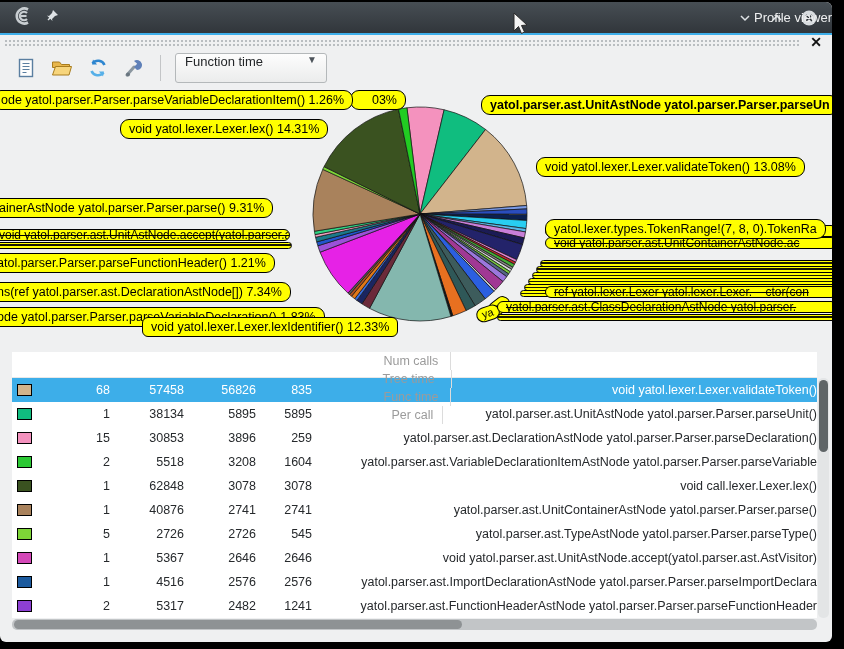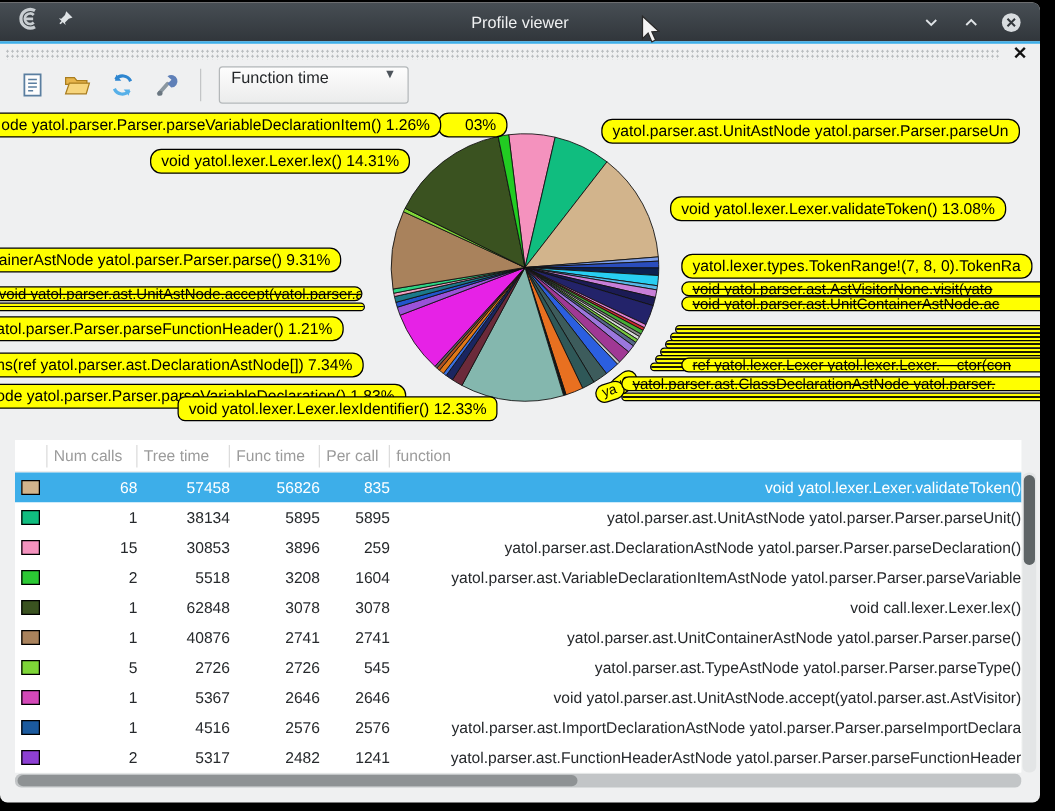--- a/index.html
+++ b/index.html
@@ -5,21 +5,21 @@
   * { margin:0; padding:0; box-sizing:border-box; }
   html,body { width:844px; height:649px; background:#000; overflow:hidden;
               font-family:"Liberation Sans", sans-serif; }
   .window { position:absolute; left:0; top:2px; width:832px; height:640px;
             background:#eff0f1; border-radius:0 6px 6px 6px; overflow:hidden; }
   
   .titlebar { position:absolute; left:0; top:0; width:100%; height:31px;
               background:linear-gradient(#474e54,#31363b);
               display:flex; align-items:center; }
   .tb-left { display:flex; align-items:center; gap:10px; padding-left:12px; }
-  .tb-title { position:absolute; left:0; right:0; text-align:center;
+  .tb-title { position:absolute; left:0; right:0; text-align:right;
               color:#eff0f1; font-size:13px; pointer-events:none; }
   .tb-right { margin-left:auto; display:flex; align-items:center; gap:14px; padding-right:14px; }
   .tb-btn { width:18px; height:18px; display:flex; align-items:center; justify-content:center; }
   .accent-line { position:absolute; left:0; top:31px; width:100%; height:2px; background:#3daee9; }
   .cursor { position:absolute; left:512px; top:10px; z-index:99; }
   
   .dock-strip { position:absolute; left:4px; top:37px; width:796px; height:9px;
                 background-image:radial-gradient(#b9bdc0 1px, transparent 1.1px);
                 background-size:4px 4px; }
   .dock-close { position:absolute; top:32px; right:8px; width:16px; height:16px;
@@ -45,21 +45,21 @@
   .callout.crush { height:12px; line-height:11px; font-size:12px; padding:0 8px;
                    text-decoration:line-through; border-radius:7px; }
   .callout.strip { height:7px; padding:0; border-radius:6px;
                    background:repeating-linear-gradient(180deg,#ffff00 0 1.5px,#191900 1.5px 3px,#ffff00 3px 7px); }
   .callout.stub { height:15px; line-height:12px; font-size:11px; padding:0 5px;
                   border-radius:8px; }
   
   .table { position:absolute; left:12px; top:350px; width:805px; height:266px;
            background:#fff; font-size:12.5px; color:#26292c; }
   .thead { display:flex; height:26px; align-items:center; background:#fff;
-           border-bottom:1px solid #e8e8e8; color:#9b9b9b; }
+           border-bottom:1px solid #e8e8e8; color:#9b9b9b;flex-direction:column; }
   .th { padding-left:5px; border-right:1px solid #dcdcdc; height:18px; line-height:18px; }
   .th:last-child { border-right:none; }
   .tr { display:flex; height:24px; align-items:center; background:#fff; }
   .tr.sel { background:#3daee9; color:#fff; }
   .c-swatch { width:26px; display:flex; align-items:center; justify-content:flex-start;
               padding-left:5px; }
   .c-num { width:72px; } .c-tree { width:74px; } .c-func { width:72px; }
   .c-per { width:56px; }
   .c-fn { flex:1; overflow:hidden; white-space:nowrap; }
   .td { padding-left:5px; white-space:nowrap; overflow:hidden;text-align:right; }
@@ -203,21 +203,21 @@
         <path d="M108,108 L3.00,128.58 A107,107 0 0 1 2.40,125.23 Z" fill="#2fd584" stroke="#111" stroke-width="0.7"></path>
         <path d="M108,108 L2.40,125.23 A107,107 0 0 1 10.75,63.38 Z" fill="#a9825c" stroke="#111" stroke-width="0.7"></path>
         <path d="M108,108 L10.75,63.38 A107,107 0 0 1 12.06,60.62 Z" fill="#7ed637" stroke="#111" stroke-width="0.7"></path>
         <path d="M108,108 L12.06,60.62 A107,107 0 0 1 86.50,3.18 Z" fill="#3a5220" stroke="#111" stroke-width="0.7"></path>
         <path d="M108,108 L86.50,3.18 A107,107 0 0 1 94.96,1.80 Z" fill="#22cc22" stroke="#111" stroke-width="0.7"></path>
       </svg>
     <div id="callouts">
         <div class="callout right" style="left: 350px; top: 4px; width: 56px;">03%</div>
         <div class="callout" style="left: -8px; top: 4px;">ode yatol.parser.Parser.parseVariableDeclarationItem() 1.26%</div>
         <div class="callout" style="left: 120px; top: 33px;">void yatol.lexer.Lexer.lex() 14.31%</div>
-        <div class="callout" style="left: 481px; top: 9px;">yatol.parser.ast.UnitAstNode yatol.parser.Parser.parseUn</div>
+        <div class="callout" style="left: 481px; top: 9px; font-weight: bold;">yatol.parser.ast.UnitAstNode yatol.parser.Parser.parseUn</div>
         <div class="callout" style="left: 536px; top: 71px;">void yatol.lexer.Lexer.validateToken() 13.08%</div>
         <div class="callout" style="left: -10px; top: 112px;">ainerAstNode yatol.parser.Parser.parse() 9.31%</div>
         <div class="callout crush" style="left: -10px; top: 143px; width: 300px;">void yatol.parser.ast.UnitAstNode.accept(yatol.parser.ast.AstVisitor)</div>
         <div class="callout strip" style="left: -10px; top: 156px; width: 302px;"></div>
         <div class="callout" style="left: -12px; top: 167px;">atol.parser.Parser.parseFunctionHeader() 1.21%</div>
         <div class="callout" style="left: -12px; top: 196px;">ns(ref yatol.parser.ast.DeclarationAstNode[]) 7.34%</div>
         <div class="callout" style="left: -12px; top: 221px;">ode yatol.parser.Parser.parseVariableDeclaration() 1.83%</div>
         <div class="callout" style="left: 142px; top: 231px; border-radius: 6px;">void yatol.lexer.Lexer.lexIdentifier() 12.33%</div>
         <div class="callout strip" style="left: 540px; top: 174px; width: 300px;"></div>
         <div class="callout strip" style="left: 536px; top: 180px; width: 306px;"></div>
@@ -225,21 +225,21 @@
         <div class="callout strip" style="left: 528px; top: 192px; width: 316px;"></div>
         <div class="callout strip" style="left: 524px; top: 198px; width: 320px;"></div>
         <div class="callout strip" style="left: 520px; top: 204px; width: 324px;"></div>
         <div class="callout stub" style="left: 487px; top: 213px; transform: rotate(-38deg);">ya</div>
         <div class="callout stub" style="left: 476px; top: 220px; transform: rotate(-18deg);">ya</div>
         <div class="callout crush" style="left: 497px; top: 215px; width: 340px;">yatol.parser.ast.ClassDeclarationAstNode yatol.parser.</div>
         <div class="callout strip" style="left: 497px; top: 228px; width: 340px;"></div>
         <div class="callout crush" style="left: 545px; top: 160px; width: 292px; margin-top: 40px;">ref yatol.lexer.Lexer yatol.lexer.Lexer.__ctor(con</div>
         <div class="callout crush" style="left: 545px; top: 151px; width: 292px;">void yatol.parser.ast.UnitContainerAstNode.ac</div>
         <div class="callout crush" style="left: 545px; top: 139px; width: 292px;">void yatol.parser.ast.AstVisitorNone.visit(yato</div>
-        <div class="callout" style="left: 545px; top: 117px;">yatol.lexer.types.TokenRange!(7, 8, 0).TokenRa</div>
+        <div class="callout" style="left: 545px; top: 133px;">yatol.lexer.types.TokenRange!(7, 8, 0).TokenRa</div>
       </div>
   </div>
 
   <div class="table">
     <div class="thead" id="thead">
         <div class="th c-swatch"></div>
         <div class="th c-num">Num calls</div>
         <div class="th c-tree">Tree time</div>
         <div class="th c-func">Func time</div>
         <div class="th c-per">Per call</div>

